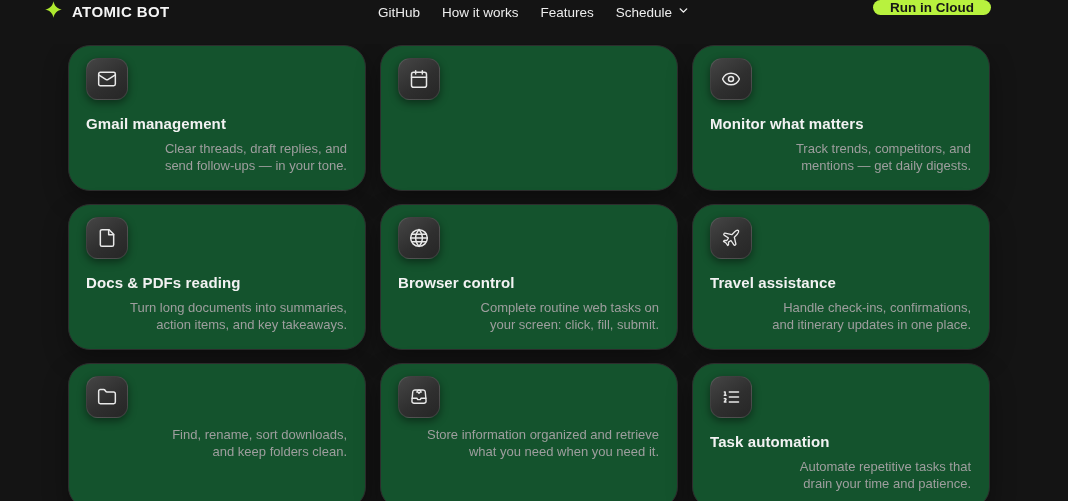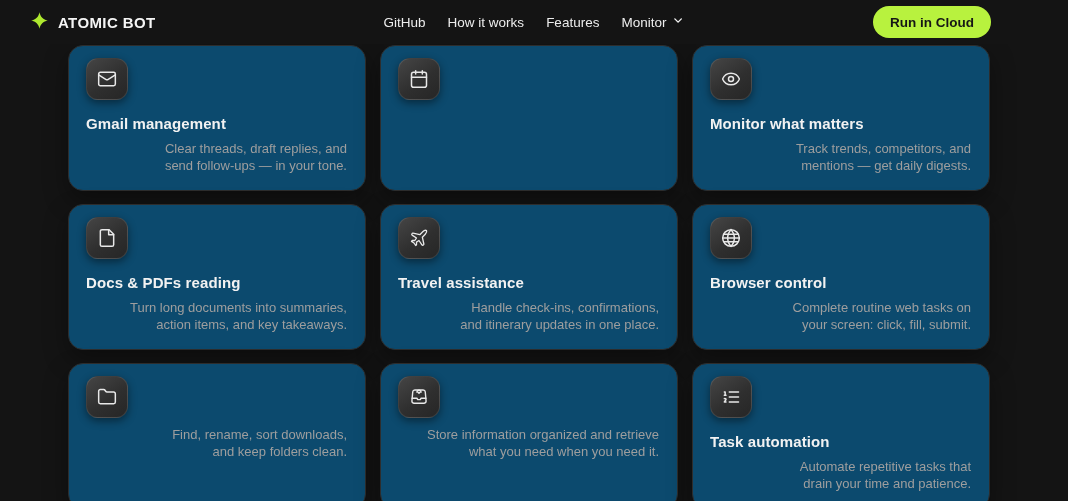--- a/index.html
+++ b/index.html
@@ -9,22 +9,22 @@
     background: #141414;
     font-family: "Liberation Sans", "DejaVu Sans", sans-serif;
     color: #f2f2f2;
   }
 
   
   .header {
     position: relative;
     height: 44px;
     display: flex;
-    align-items: center;
-    padding-left: 30px;
+    align-items: flex-start;
+    padding-left: 44px;
     padding-right: 77px;
     background: #141414;
     z-index: 5;
   }
   .brand {
     display: flex;
     align-items: center;
     gap: 9px;
     cursor: pointer;
   }
@@ -49,21 +49,21 @@
     font-family: inherit;
     font-size: 13.5px;
     cursor: pointer;
     display: flex;
     align-items: center;
     gap: 5px;
     padding: 4px 2px;
   }
   .cta-button {
     margin-left: auto;
-    height: 32px;
+    height: 15px;
     padding: 0 17px;
     border: none;
     border-radius: 999px;
     background: #b8f23e;
     color: #161616;
     font-family: inherit;
     font-size: 13.5px;
     font-weight: 700;
     cursor: pointer;
   }
@@ -73,23 +73,23 @@
     position: absolute;
     top: 45px;
     left: 68px;
     width: 922px;
     display: grid;
     grid-template-columns: repeat(3, 298px);
     grid-auto-rows: 146px;
     gap: 13px 14px;
   }
   .card {
-    background: #0c4a6e;
+    background: #14532d;
     border: 1px solid #2d2d2d;
-    border-radius: 15px;
+    border-radius: 22px;
     padding: 12px 18px 16px 17px;
     box-shadow: 0 10px 24px rgba(0,0,0,0.35);
     overflow: hidden;
   }
   .icon-tile {
     width: 42px;
     height: 42px;
     border-radius: 12px;
     background: linear-gradient(145deg, #454545 0%, #2f2f2f 55%, #262626 100%);
     border: 1px solid rgba(255,255,255,0.10);
@@ -133,21 +133,21 @@
     <button class="nav-link">
       <span>GitHub</span>
     </button>
     <button class="nav-link">
       <span>How it works</span>
     </button>
     <button class="nav-link">
       <span>Features</span>
     </button>
     <button class="nav-link">
-      <span>Monitor</span>
+      <span>Schedule</span>
       <span>
         <svg width="13" height="13" viewBox="0 0 24 24" fill="none" stroke="#f2f2f2" stroke-width="2.6" stroke-linecap="round" stroke-linejoin="round">
           <path d="m6 9 6 6 6-6"></path>
         </svg>
       </span>
     </button>
   </nav>
 
   <button class="cta-button">Run in Cloud</button>
 </header>
@@ -196,42 +196,42 @@
         <path d="M14 2v6h6"></path>
       </svg>
     </div>
     <h3 class="card-title">Docs &amp; PDFs reading</h3>
     <p class="card-desc">Turn long documents into summaries,
 action items, and key takeaways.</p>
   </article>
 
   <article class="card">
     <div class="icon-tile">
-      <svg width="20" height="20" viewBox="0 0 24 24" fill="none" stroke="currentColor" stroke-width="1.6" stroke-linecap="round" stroke-linejoin="round">
-        <path d="M17.8 19.2 16 11l3.5-3.5C21 6 21.5 4 21 3c-1-.5-3 0-4.5 1.5L13 8 4.8 6.2c-.5-.1-.9.1-1.1.5l-.3.5c-.2.5-.1 1 .3 1.3L9 12l-2 3H4l-1 1 3 2 2 3 1-1v-3l3-2 3.5 5.3c.3.4.8.5 1.3.3l.5-.2c.4-.3.6-.7.5-1.2z"></path>
-      </svg>
-    </div>
-    <h3 class="card-title">Travel assistance</h3>
-    <p class="card-desc">Handle check-ins, confirmations,
-and itinerary updates in one place.</p>
-  </article>
-
-  <article class="card">
-    <div class="icon-tile">
       <svg width="20" height="20" viewBox="0 0 24 24" fill="none" stroke="currentColor" stroke-width="1.8" stroke-linecap="round" stroke-linejoin="round">
         <circle cx="12" cy="12" r="10"></circle>
         <path d="M12 2a14.5 14.5 0 0 0 0 20 14.5 14.5 0 0 0 0-20"></path>
         <path d="M2 12h20"></path>
         <path d="M3.5 7.5h17"></path>
         <path d="M3.5 16.5h17"></path>
       </svg>
     </div>
     <h3 class="card-title">Browser control</h3>
     <p class="card-desc">Complete routine web tasks on
 your screen: click, fill, submit.</p>
+  </article>
+
+  <article class="card">
+    <div class="icon-tile">
+      <svg width="20" height="20" viewBox="0 0 24 24" fill="none" stroke="currentColor" stroke-width="1.6" stroke-linecap="round" stroke-linejoin="round">
+        <path d="M17.8 19.2 16 11l3.5-3.5C21 6 21.5 4 21 3c-1-.5-3 0-4.5 1.5L13 8 4.8 6.2c-.5-.1-.9.1-1.1.5l-.3.5c-.2.5-.1 1 .3 1.3L9 12l-2 3H4l-1 1 3 2 2 3 1-1v-3l3-2 3.5 5.3c.3.4.8.5 1.3.3l.5-.2c.4-.3.6-.7.5-1.2z"></path>
+      </svg>
+    </div>
+    <h3 class="card-title">Travel assistance</h3>
+    <p class="card-desc">Handle check-ins, confirmations,
+and itinerary updates in one place.</p>
   </article>
 
   <article class="card">
     <div class="icon-tile">
       <svg width="20" height="20" viewBox="0 0 24 24" fill="none" stroke="currentColor" stroke-width="1.8" stroke-linecap="round" stroke-linejoin="round">
         <path d="M20 20a2 2 0 0 0 2-2V8a2 2 0 0 0-2-2h-7.9a2 2 0 0 1-1.69-.9L9.6 3.9A2 2 0 0 0 7.93 3H4a2 2 0 0 0-2 2v13a2 2 0 0 0 2 2Z"></path>
       </svg>
     </div>
     <p class="card-desc">Find, rename, sort downloads,
 and keep folders clean.</p>

